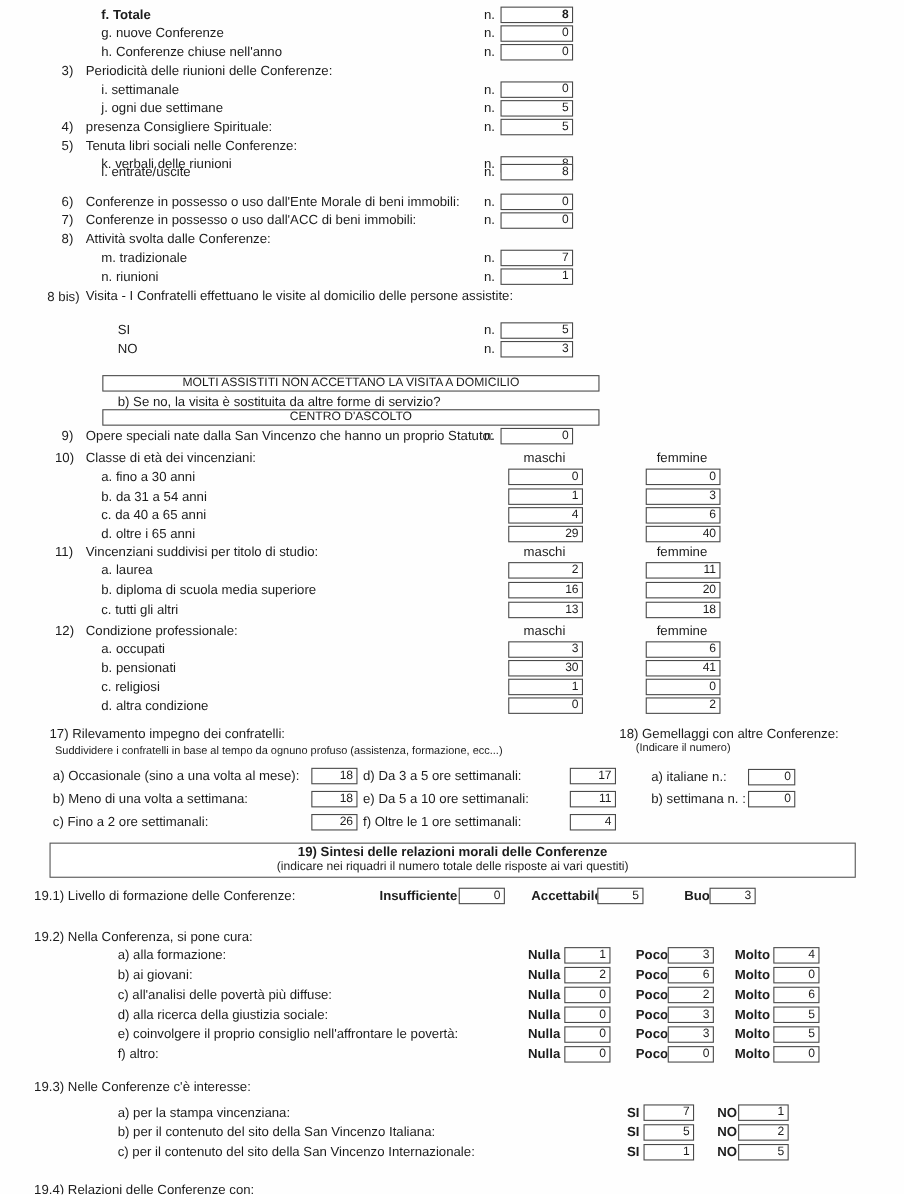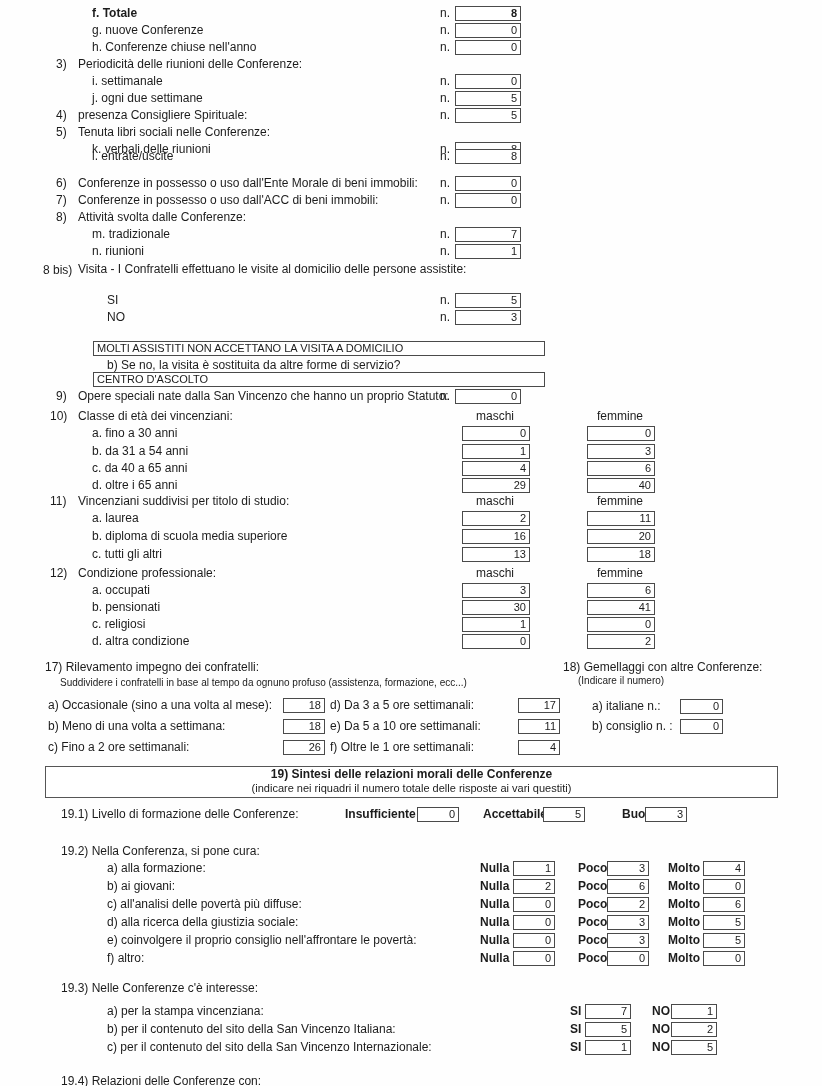--- a/index.html
+++ b/index.html
@@ -16,32 +16,32 @@
   .nl{left:440px;}       
   .bx{position:absolute;top:1px;border:1px solid #4a4a4a;background:#fff;
       font-family:"Liberation Sans",sans-serif;font-size:11px;text-align:right;
       padding:0 3px;height:13px;line-height:13px;margin:0;box-sizing:content-box;color:#1c1c1c;}
   input.bx{outline:none;}
   .nb{left:455px;width:58px;}
   .mb{left:462px;width:60px;}
   .fb{left:587px;width:60px;}
   .mh{position:absolute;left:462px;width:66px;text-align:center;line-height:16px;}
   .fh{position:absolute;left:587px;width:66px;text-align:center;line-height:16px;}
-  .wide{left:93px;width:444px;text-align:left;}
+  .wide{left:93px;width:444px;text-align:center;}
   
   .l17{left:48px;} .b17{left:283px;width:34px;}
   .r17{left:330px;} .rb17{left:518px;width:34px;}
   .l18{left:592px;} .b18{left:680px;width:35px;}
   .small{font-size:10px;line-height:14px;}
   
   .box19{position:absolute;left:45px;top:766px;width:731px;height:30px;border:1px solid #555;background:#fff;text-align:center;}
   .box19 .ttl{font-weight:bold;font-size:12px;line-height:15px;}
   .box19 .stl{font-size:11px;line-height:13px;}
   
-  .q19{left:61px;text-align:right;}
+  .q19{left:31px;text-align:right;}
   .insL{left:345px;} .insB{left:417px;width:34px;}
   .accL{left:483px;} .accB{left:543px;width:34px;}
   .buoL{left:622px;} .buoB{left:645px;width:34px;}
   .nuL{left:480px;}  .nuB{left:513px;width:34px;}
   .poL{left:578px;}  .poB{left:607px;width:34px;}
   .moL{left:668px;}  .moB{left:703px;width:34px;}
   .siL{left:570px;}  .siB{left:585px;width:38px;}
   .noL{left:652px;}  .noB{left:671px;width:38px;}
   .wrapq{position:absolute;left:78px;width:400px;line-height:14px;white-space:normal;}
 </style>
@@ -235,21 +235,21 @@
   <div class="r" style="top:633px">
     <span class="t it">d. altra condizione</span>
     <input class="bx mb" value="0" style="">
     <input class="bx fb" value="2" style="">
   </div>
 
   <div class="r" style="top:659px">
     <span class="t" style="left:45px">17) Rilevamento impegno dei confratelli:</span>
   </div>
   <div class="r" style="top:676px">
-    <span class="t small" style="left:60px">Suddividere i confratelli in base al tempo da ognuno profuso (assistenza, formazione, ecc...)</span>
+    <span class="t small" style="left:50px">Suddividere i confratelli in base al tempo da ognuno profuso (assistenza, formazione, ecc...)</span>
   </div>
   <div class="r" style="top:697px">
     <span class="t l17">a) Occasionale (sino a una volta al mese):</span>
     <input class="bx b17" value="18" style="">
     <span class="t r17">d) Da 3 a 5 ore settimanali:</span>
     <input class="bx rb17" value="17" style="">
   </div>
   <div class="r" style="top:718px">
     <span class="t l17">b) Meno di una volta a settimana:</span>
     <input class="bx b17" value="18" style="">
@@ -267,21 +267,21 @@
     <span class="t" style="left:563px">18) Gemellaggi con altre Conferenze:</span>
   </div>
   <div class="r" style="top:674px">
     <span class="t small" style="left:578px">(Indicare il numero)</span>
   </div>
   <div class="r" style="top:698px">
     <span class="t l18">a) italiane n.:</span>
     <input class="bx b18" value="0" style="">
   </div>
   <div class="r" style="top:718px">
-    <span class="t l18">b) consiglio n. :</span>
+    <span class="t l18">b) settimana n. :</span>
     <input class="bx b18" value="0" style="">
   </div>
 
   <div class="box19">
     <div class="ttl">19) Sintesi delle relazioni morali delle Conferenze</div>
     <div class="stl">(indicare nei riquadri il numero totale delle risposte ai vari questiti)</div>
   </div>
 
   <div class="r" style="top:806px">
     <span class="t q19">19.1) Livello di formazione delle Conferenze:</span>

